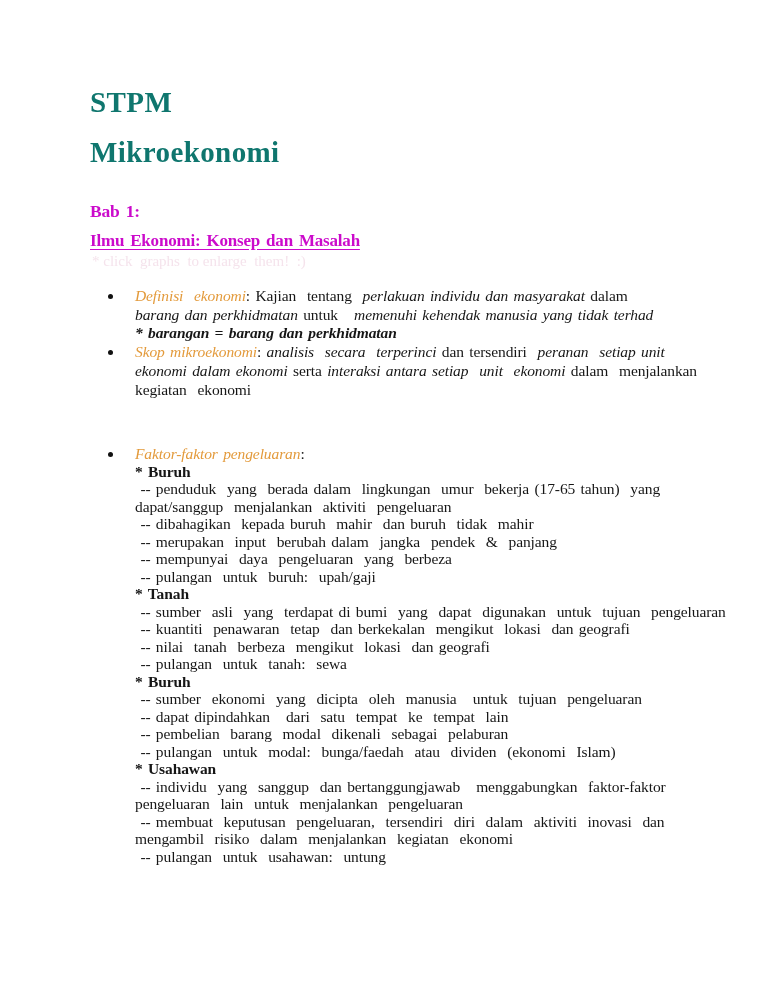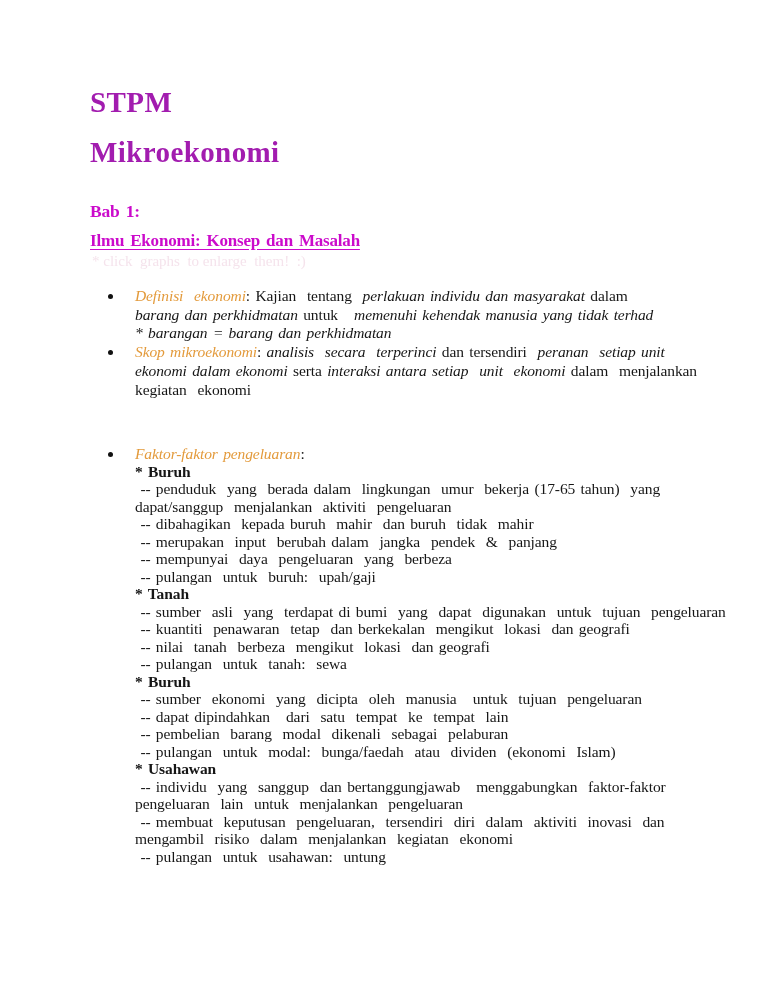--- a/index.html
+++ b/index.html
@@ -11,21 +11,21 @@
     overflow: hidden;
     font-family: "Liberation Serif", serif;
     color: var(--text-color, #161616);
   }
   .doc-title {
     margin: 87px 0 0 90px;
     font-size: 29px;
     line-height: 30px;
     font-weight: 700;
     letter-spacing: 0.4px;
-    color: #a21caf;
+    color: #0f766e;
   }
   .doc-title.second { margin-top: 20px; }
   .chapter-label {
     margin: 34px 0 0 90px;
     font-size: 17.5px;
     line-height: 21px;
     font-weight: 700;
     letter-spacing: -0.2px;
     word-spacing: 2px;
     color: var(--accent-magenta, #cb0acb);
@@ -68,21 +68,21 @@
     left: -27px;
     top: 7px;
     width: 5px;
     height: 5px;
     border-radius: 50%;
     background: #111;
   }
   .line { white-space: pre; }
   .seg-i  { font-style: italic; }
   .seg-b  { font-weight: 700; }
-  .seg-bi { font-weight: 400; font-style: italic; text-align: center; }
+  .seg-bi { font-weight: 700; font-style: italic; text-align: center; }
   .seg-lead { font-style: italic; color: var(--accent-orange, #e39a3b); }
 </style>
 </head>
 <body>
 
 <div class="page">
   <div class="doc-title">STPM</div>
   <div class="doc-title second">Mikroekonomi</div>
   <div class="chapter-label">Bab 1:</div>
   <div class="chapter-heading">Ilmu  Ekonomi:  Konsep dan Masalah</div>

